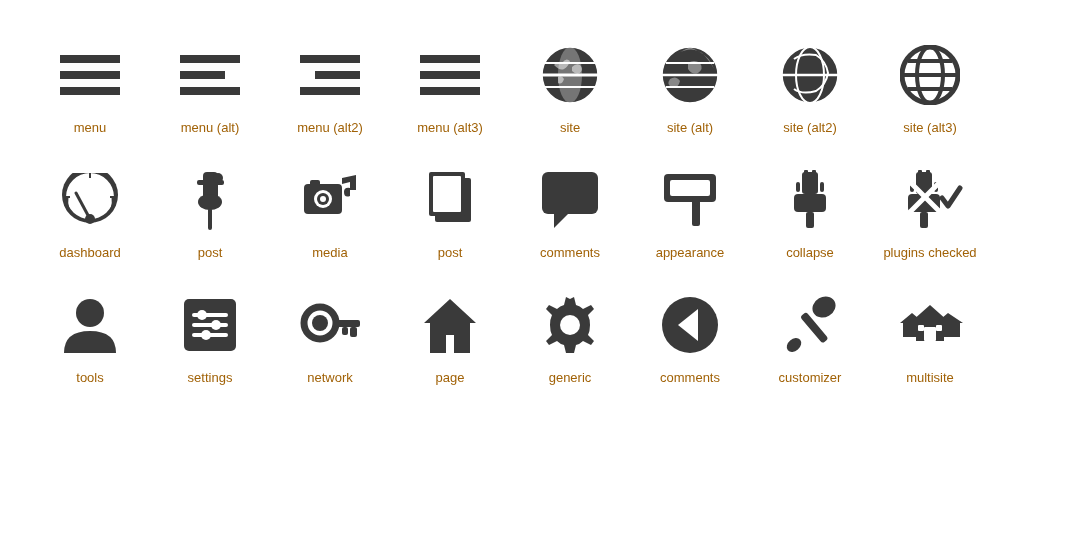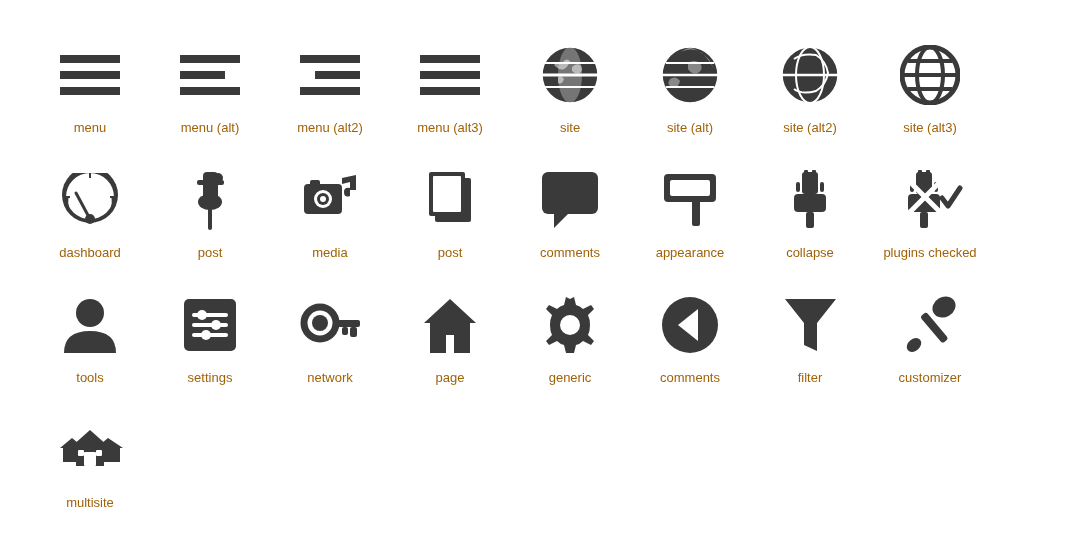--- a/index.html
+++ b/index.html
@@ -344,29 +344,20 @@
     <div class="icon-visual">
       <svg width="60" height="60" viewBox="0 0 60 60">
 
         <circle cx="30" cy="30" r="28" fill="#3a3a3a"></circle>
         <polygon points="38,14 18,30 38,46" fill="#fff"></polygon>
       </svg>
     </div>
     <span class="icon-label">comments</span>
   </div>
 
-  <div class="icon-cell">
-    <div class="icon-visual">
-      <svg width="55" height="60" viewBox="0 0 55 60">
-
-        <polygon points="2,4 53,4 34,28 34,56 21,50 21,28" fill="#3a3a3a"></polygon>
-      </svg>
-    </div>
-    <span class="icon-label">filter</span>
-  </div>
 
   <div class="icon-cell">
     <div class="icon-visual">
       <svg width="60" height="60" viewBox="0 0 60 60">
 
         <ellipse cx="44" cy="12" rx="12" ry="10" fill="#3a3a3a" transform="rotate(-30,44,12)"></ellipse>
         <rect x="28" y="16" width="8" height="35" rx="3" fill="#3a3a3a" transform="rotate(-40,32,30)"></rect>
         <ellipse cx="14" cy="50" rx="8" ry="6" fill="#3a3a3a" transform="rotate(-40,14,50)"></ellipse>
       </svg>
     </div>

